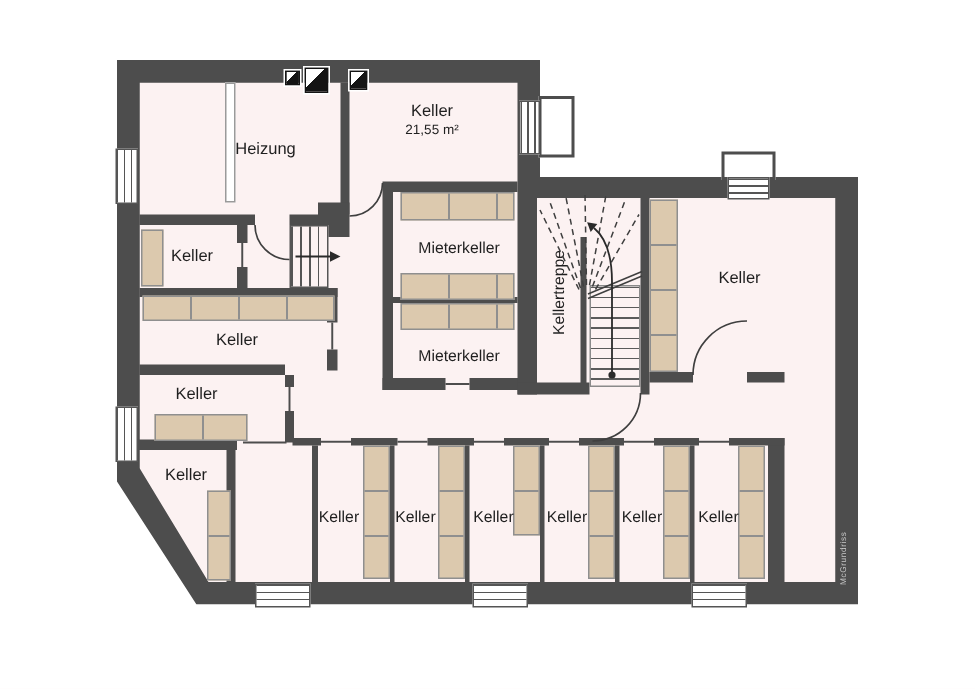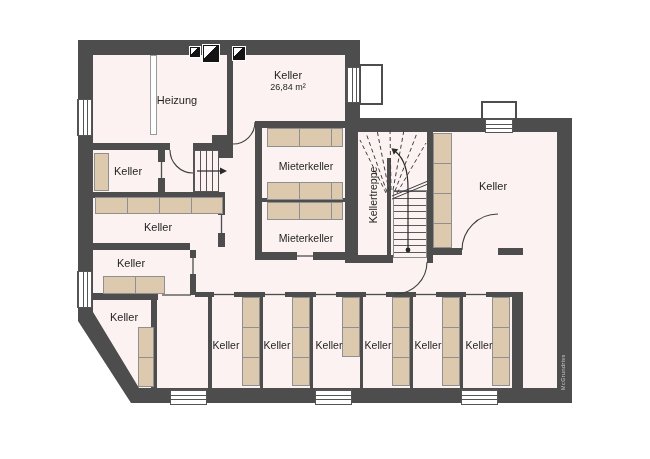--- a/index.html
+++ b/index.html
@@ -122,21 +122,21 @@
 
   <div class="stair-small" style="left:193px;top:150px;width:26px;height:42px"></div>
   <div class="stair-run" style="left:393px;top:190px;width:34px;height:68px"></div>
   <div class="stair-spine" style="left:387px;top:158px;width:4px;height:100px"></div>
 
   <div class="lbl" style="left:177px;top:100px">
     <span>Heizung</span>
   </div>
   <div class="lbl" style="left:288px;top:80px">
     <div>Keller</div>
-    <div class="area">26,84 m²</div>
+    <div class="area">21,55 m²</div>
   </div>
   <div class="lbl small" style="left:306px;top:166px">Mieterkeller</div>
   <div class="lbl small" style="left:306px;top:238px">Mieterkeller</div>
   <div class="lbl small vert" style="left:373px;top:195px">Kellertreppe</div>
   <div class="lbl" style="left:493px;top:186px">Keller</div>
   <div class="lbl" style="left:128px;top:171px">Keller</div>
   <div class="lbl" style="left:158px;top:227px">Keller</div>
   <div class="lbl" style="left:131px;top:263px">Keller</div>
   <div class="lbl" style="left:124px;top:317px">Keller</div>
   <div class="lbl small" style="left:226px;top:345px">Keller</div>

